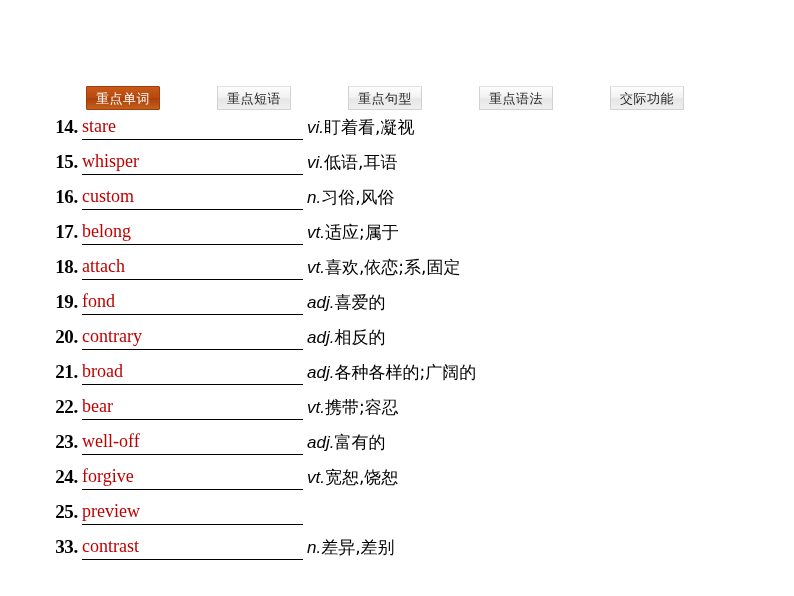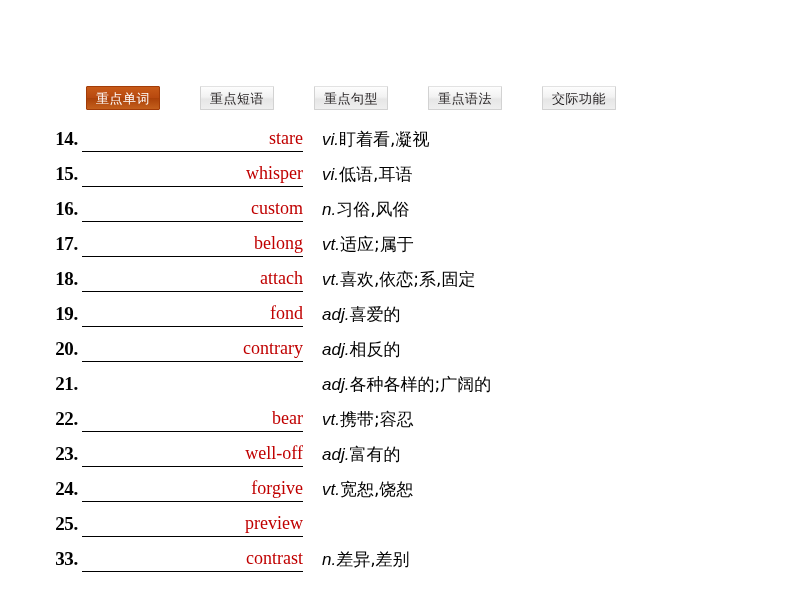--- a/index.html
+++ b/index.html
@@ -21,21 +21,21 @@
     background: #ffffff;
   }
 
   
   #tab-bar {
     position: absolute;
     left: 42px;
     top: 86px;
     display: flex;
     align-items: flex-start;
-    gap: 4px;
+    gap: 21px;
     padding-left: 44px;
   }
   .tab {
     height: 24px;
     line-height: 24px;
     padding: 0 9px;
     box-sizing: border-box;
     font-family: "DejaVu Sans", "Liberation Sans", sans-serif;
     font-size: 13px;
     letter-spacing: 0.5px;
@@ -54,21 +54,21 @@
     background: linear-gradient(to bottom, #c85a18 0%, #b8490f 48%, #ab4109 52%, #c4601d 100%);
     color: #ffffff;
     border: 1px solid #a23c08;
     font-weight: normal;
   }
 
   
   #word-list {
     position: absolute;
     left: 44px;
-    top: 126px;
+    top: 114px;
     width: 700px;
   }
   .word-row {
     position: relative;
     height: 35px;
   }
   .row-index {
     position: absolute;
     left: 0;
     top: 0;
@@ -86,37 +86,36 @@
     left: 38px;
     top: 0;
     width: 221px;
     height: 26px;
     border-bottom: 1.6px solid #000000;
     box-sizing: border-box;
   }
   .blank-word {
     display: block;
     width: 100%;
-    text-align: right;
+    text-align: left;
     font-family: "Liberation Serif", "DejaVu Serif", serif;
     font-size: 18px;
     line-height: 25px;
     color: #c00000;
     white-space: nowrap;
   }
   .definition {
     position: absolute;
     left: 263px;
     top: 0;
     line-height: 26px;
     white-space: nowrap;
     font-family: "DejaVu Sans", "Liberation Sans", sans-serif;
     font-size: 17px;
     color: #000000;
-    margin-left: 15px;
   }
   .pos {
     font-style: italic;
     font-family: "Liberation Sans", "DejaVu Sans", sans-serif;
     font-size: 17px;
   }
   .meaning {
     font-style: normal;
   }
 </style>
@@ -178,20 +177,23 @@
       </div>
       <div class="word-row">
         <div class="row-index">20.</div>
         <div class="blank">
           <span class="blank-word">contrary</span>
         </div>
         <div class="definition"><span class="pos">adj.</span><span class="meaning">相反的</span></div>
       </div>
       <div class="word-row">
         <div class="row-index">21.</div>
+        <div class="blank">
+          <span class="blank-word">broad</span>
+        </div>
         <div class="definition"><span class="pos">adj.</span><span class="meaning">各种各样的;广阔的</span></div>
       </div>
       <div class="word-row">
         <div class="row-index">22.</div>
         <div class="blank">
           <span class="blank-word">bear</span>
         </div>
         <div class="definition"><span class="pos">vt.</span><span class="meaning">携带;容忍</span></div>
       </div>
       <div class="word-row">

